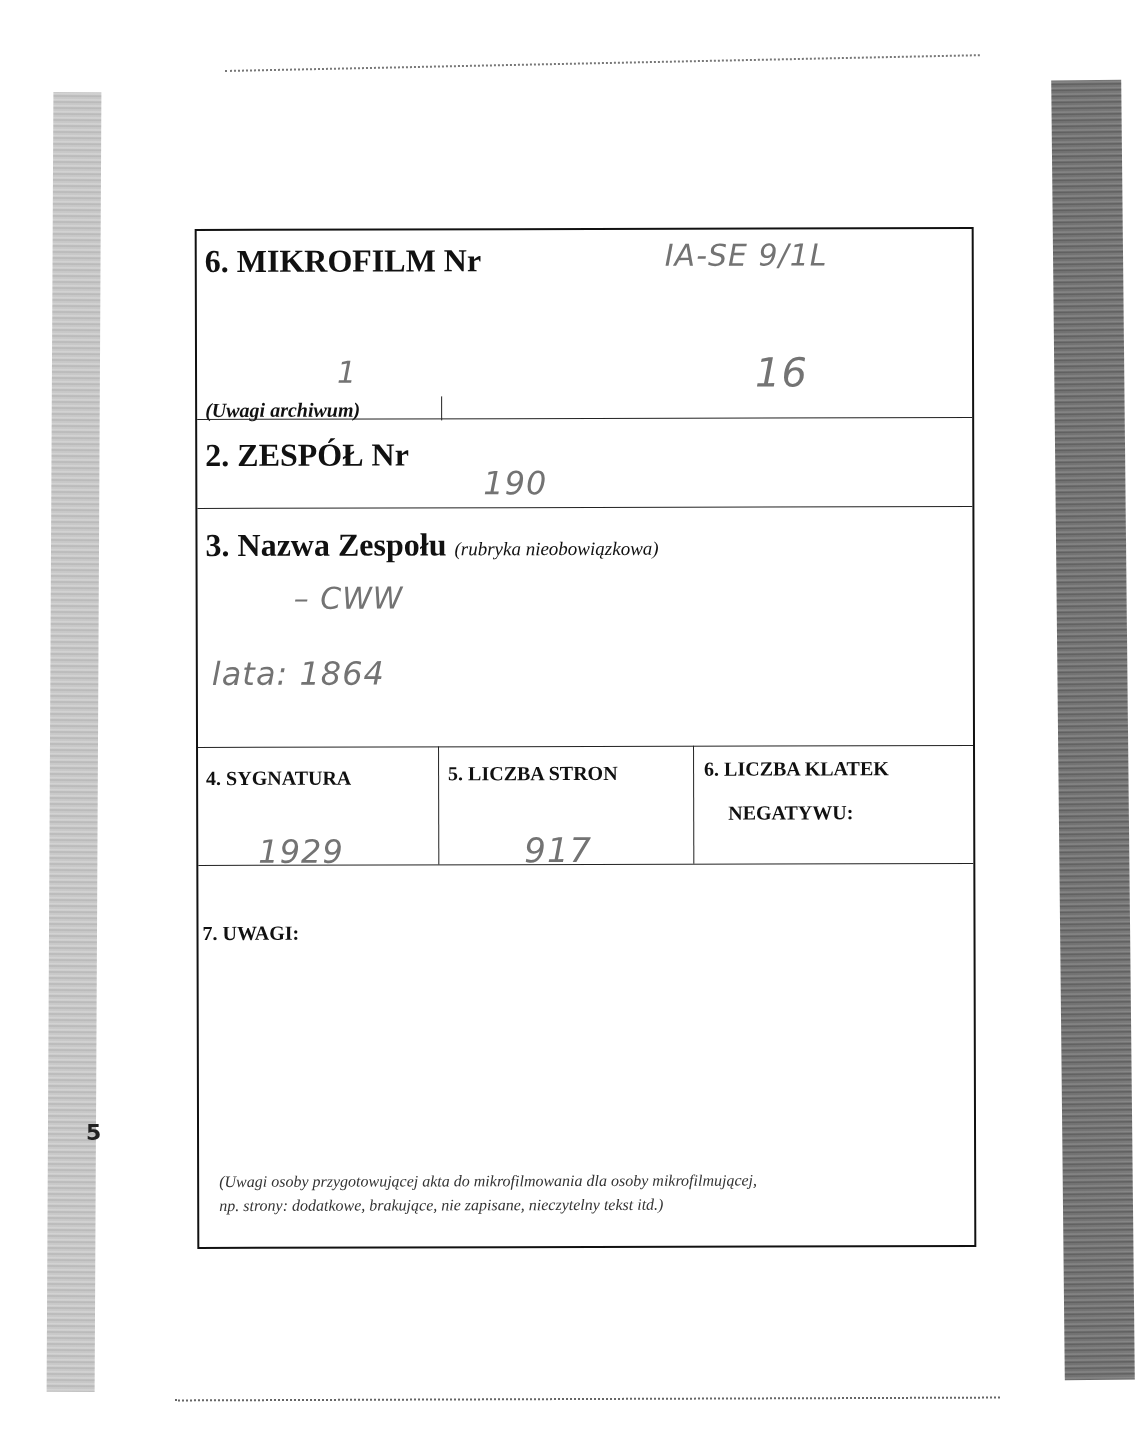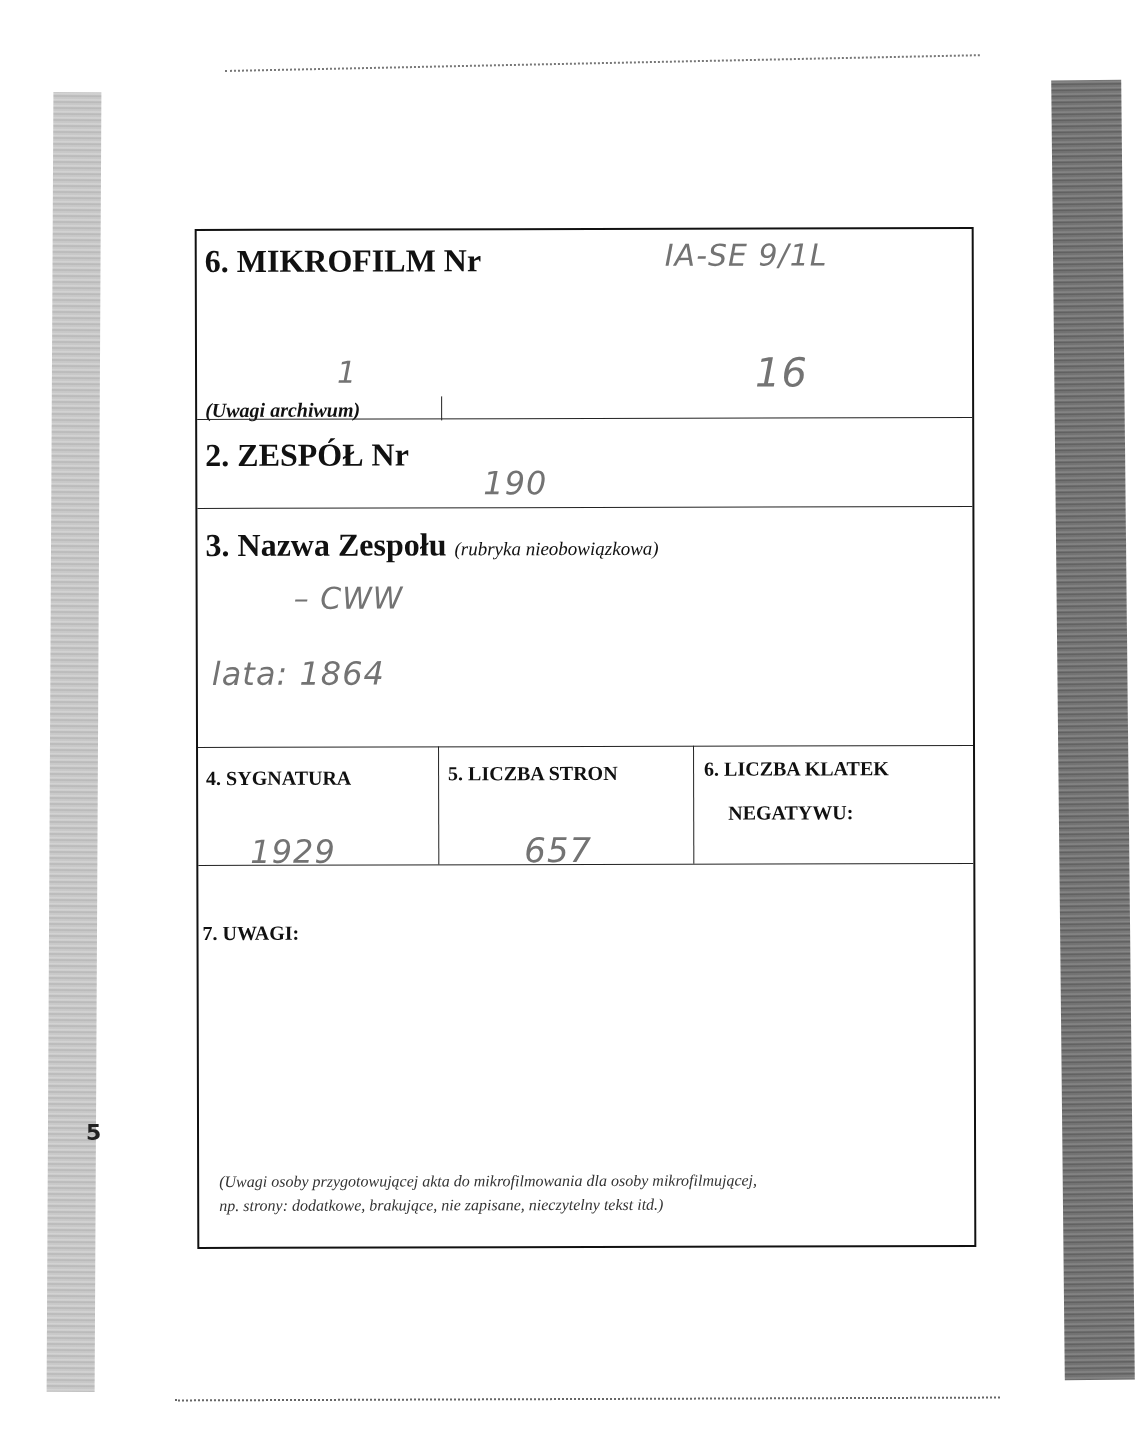--- a/index.html
+++ b/index.html
@@ -74,25 +74,25 @@
 
   <div class="lbl-big" style="left:8px; top:296px; white-space:nowrap;">
     <span>3. Nazwa Zespołu</span>
     <span class="lbl-hint">(rubryka nieobowiązkowa)</span>
   </div>
   <div class="hand" style="left:96px; top:350px; font-size:30px;">– CWW</div>
   <div class="hand" style="left:14px; top:424px; font-size:32px;">lata: 1864</div>
   <div class="hline" style="top:516px;"></div>
 
   <div class="lbl-sm" style="left:8px; top:536px;">4. SYGNATURA</div>
-  <div class="hand" style="left:52px; top:602px; font-size:32px;">1929</div>
+  <div class="hand" style="left:60px; top:602px; font-size:32px;">1929</div>
   <div class="vline" style="left:240px; top:516px; height:118px;"></div>
 
   <div class="lbl-sm" style="left:250px; top:532px;">5. LICZBA  STRON</div>
-  <div class="hand" style="left:326px; top:600px; font-size:34px;">657</div>
+  <div class="hand" style="left:326px; top:600px; font-size:34px;">917</div>
   <div class="vline" style="left:495px; top:516px; height:118px;"></div>
 
   <div class="lbl-sm" style="left:506px; top:528px;">6. LICZBA  KLATEK</div>
   <div class="lbl-sm" style="left:530px; top:556px;margin-top:16px;">NEGATYWU:</div>
   <div class="hand" style="left:600px; top:600px; font-size:30px;"></div>
   <div class="hline" style="top:634px;"></div>
 
   <div class="lbl-sm" style="left:4px; top:656px;margin-top:35px;">7. UWAGI:</div>
   <div class="note" style="top:940px;">(Uwagi osoby przygotowującej akta do mikrofilmowania dla osoby mikrofilmującej,</div>
   <div class="note" style="top:964px;">np. strony: dodatkowe, brakujące, nie zapisane, nieczytelny tekst itd.)</div>

